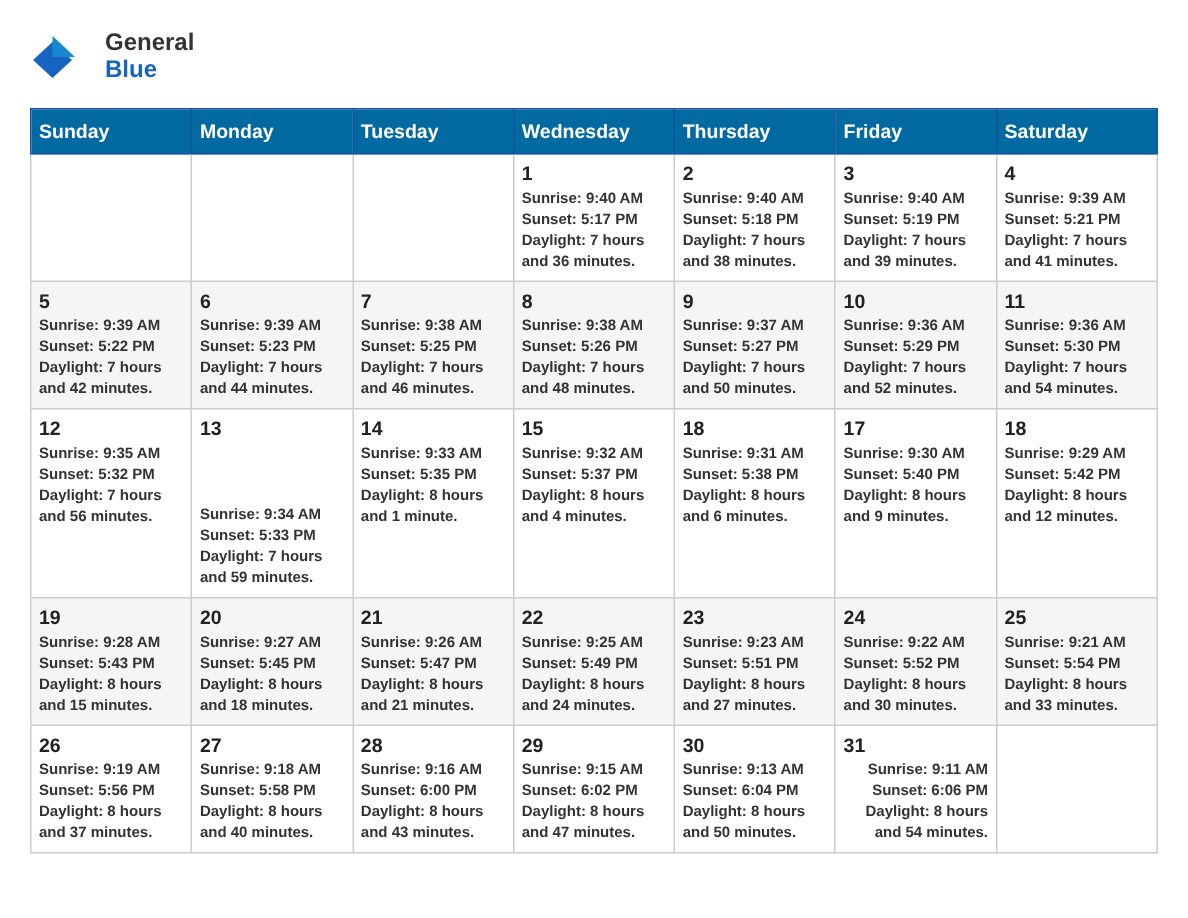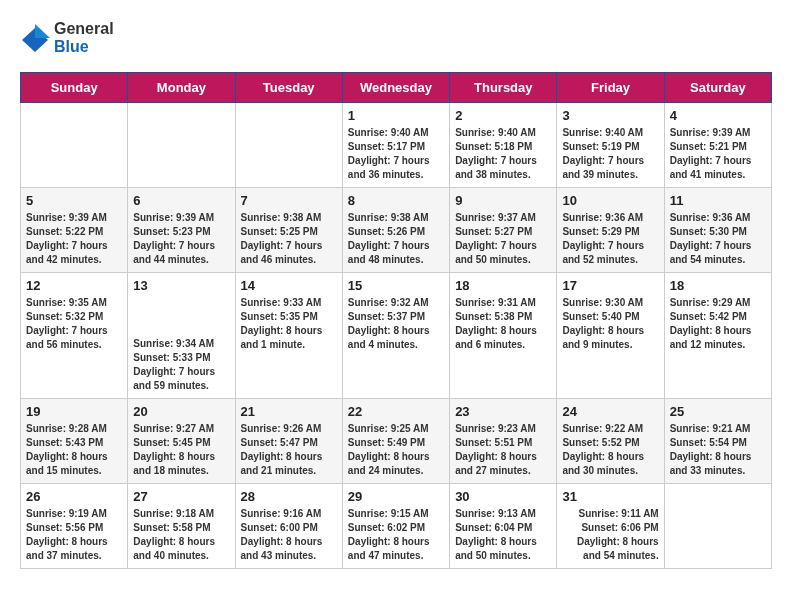--- a/index.html
+++ b/index.html
@@ -15,44 +15,44 @@
     }
     .header {
       display: flex;
       justify-content: space-between;
       align-items: flex-start;
       margin-bottom: 16px;
     }
     .logo {
       display: flex;
       align-items: center;
-      gap: 4px;
+      gap: 20px;
     }
     .title-section {
       text-align: right;
     }
     .month-title {
       font-size: 36px;
       font-weight: bold;
       color: #333;
     }
     .location {
       font-size: 16px;
       color: #555;
     }
     .calendar {
       width: 100%;
       border-collapse: collapse;
       font-size: 11px;
     }
     .calendar thead tr th {
-      background-color: #be185d;
+      background-color: #0369a1;
       color: #fff;
       padding: 7px 5px;
-      text-align: center;
+      text-align: left;
       font-size: 13px;
       font-weight: bold;
       border: 1px solid #1155a0;
     }
     .calendar tbody tr td {
       border: 1px solid #ccc;
       vertical-align: top;
       padding: 5px;
       width: calc(100% / 7);
       min-height: 80px;

